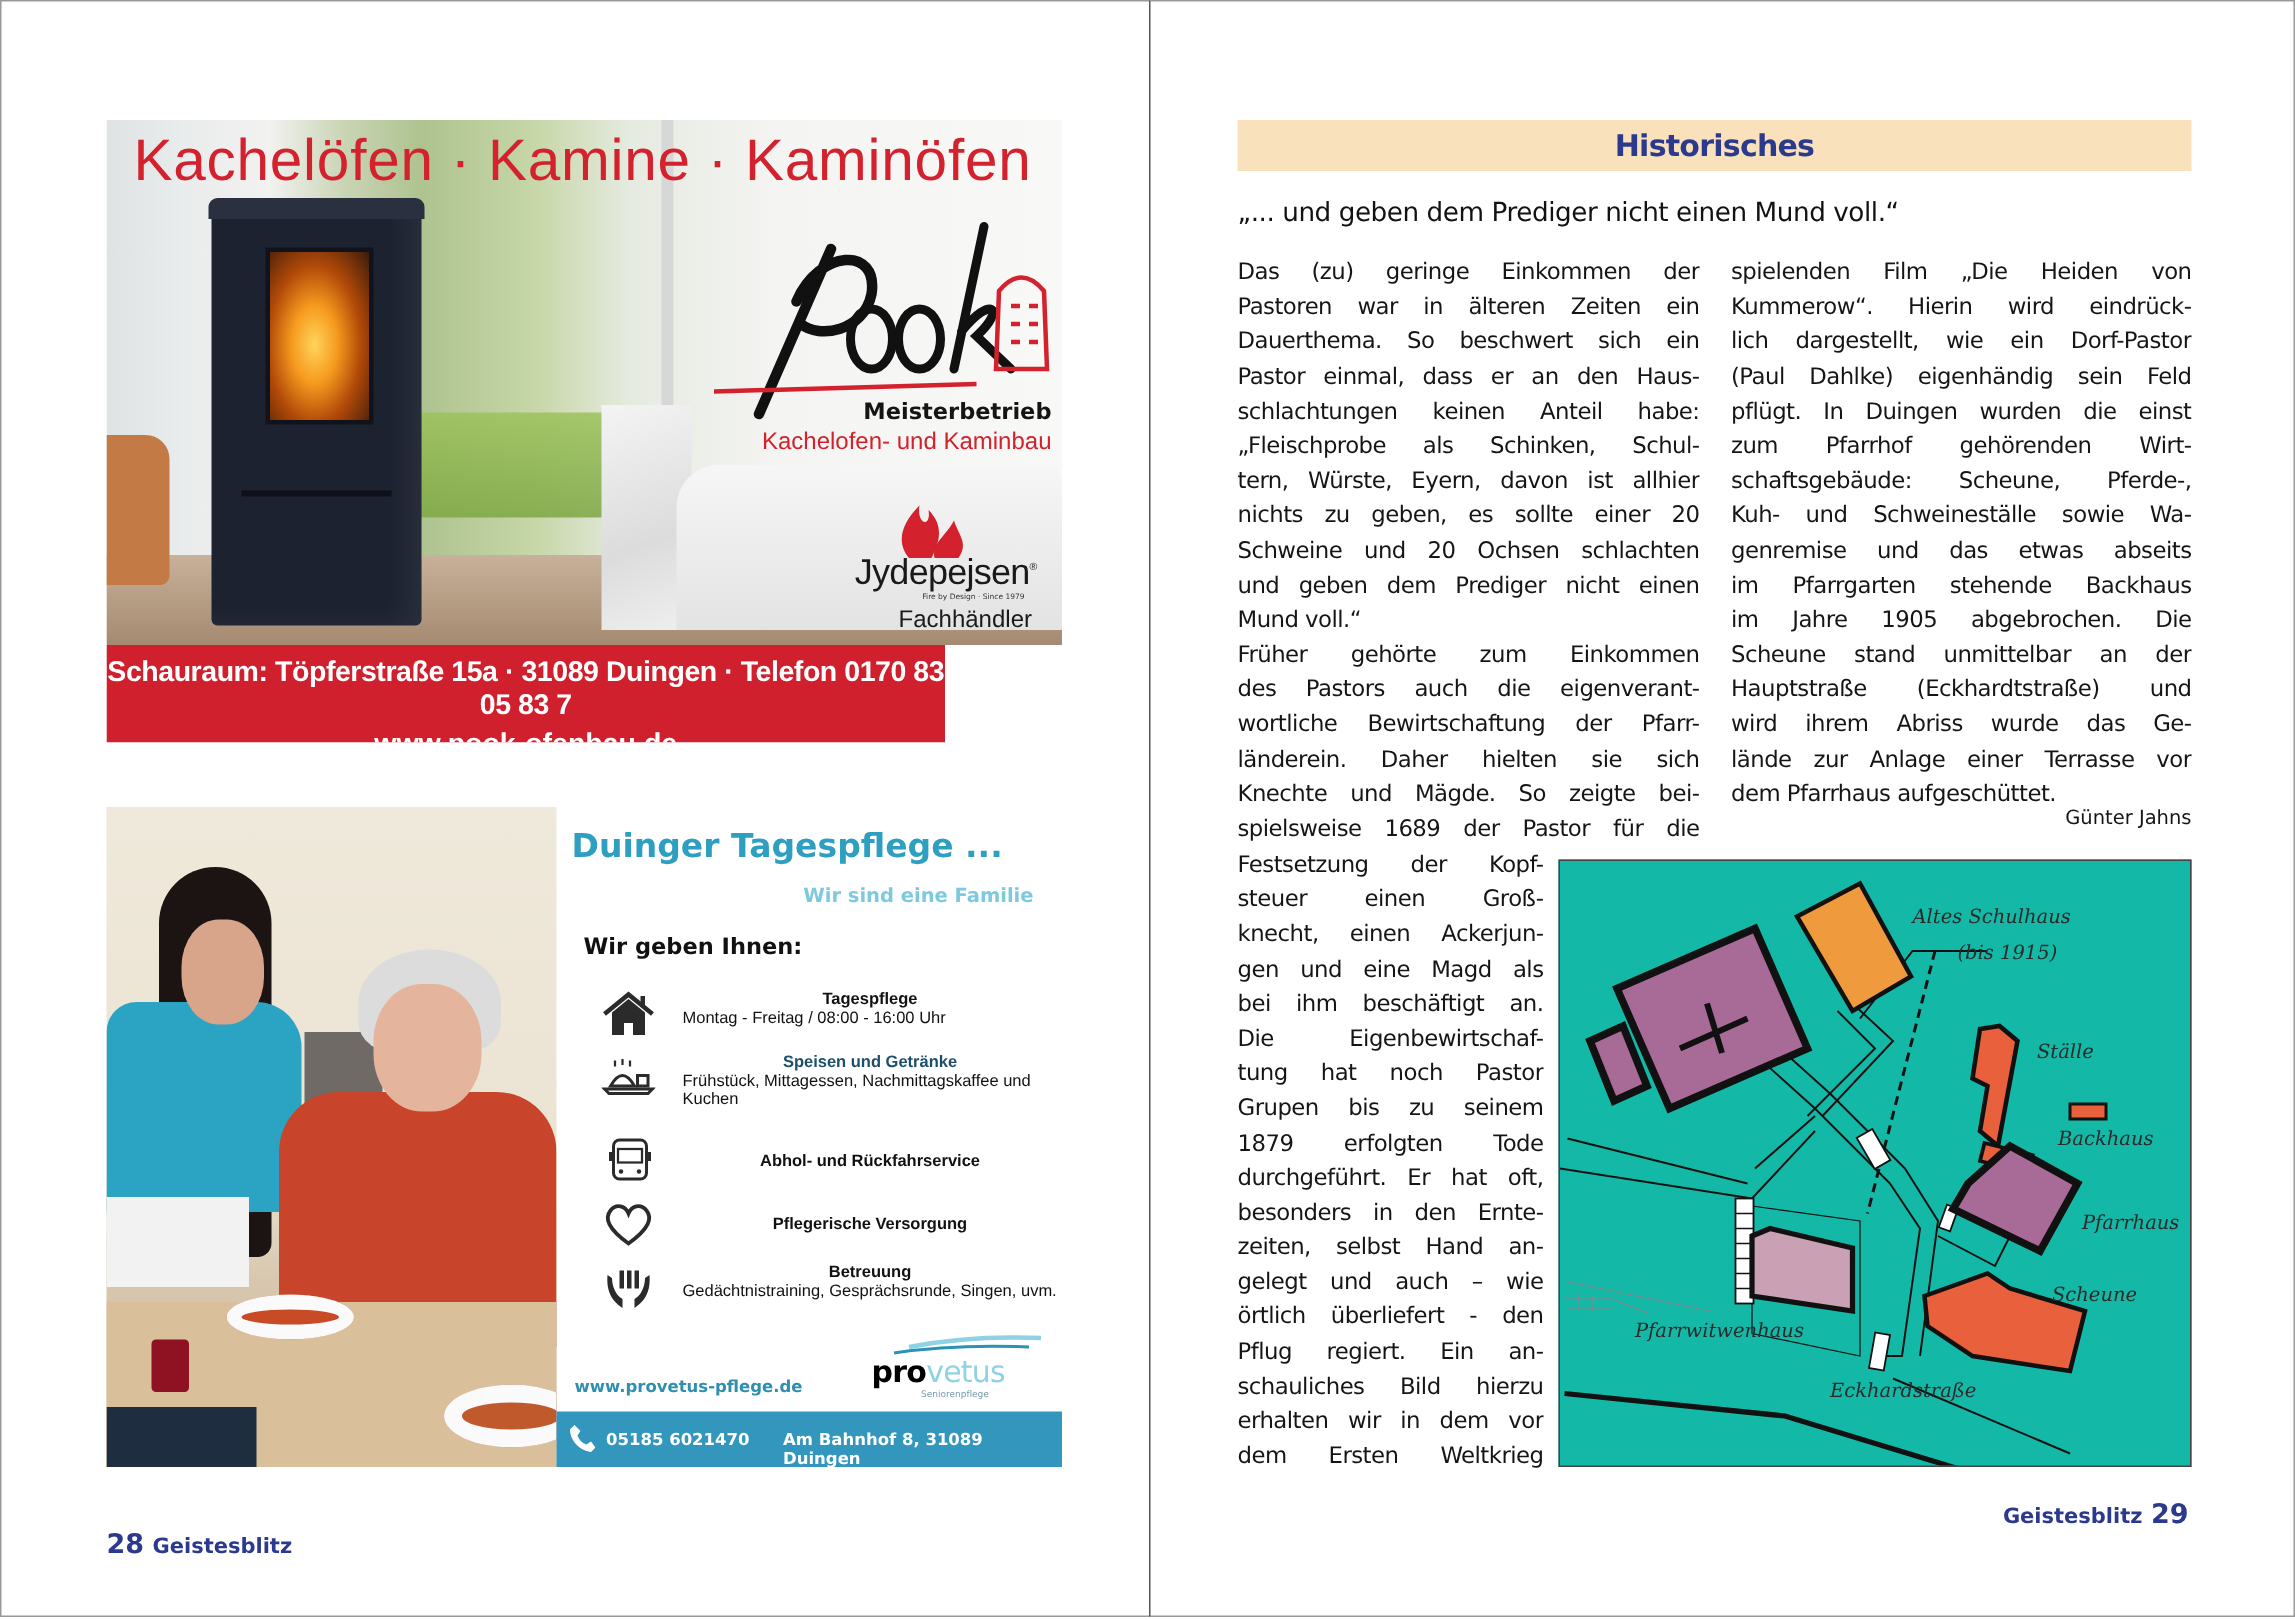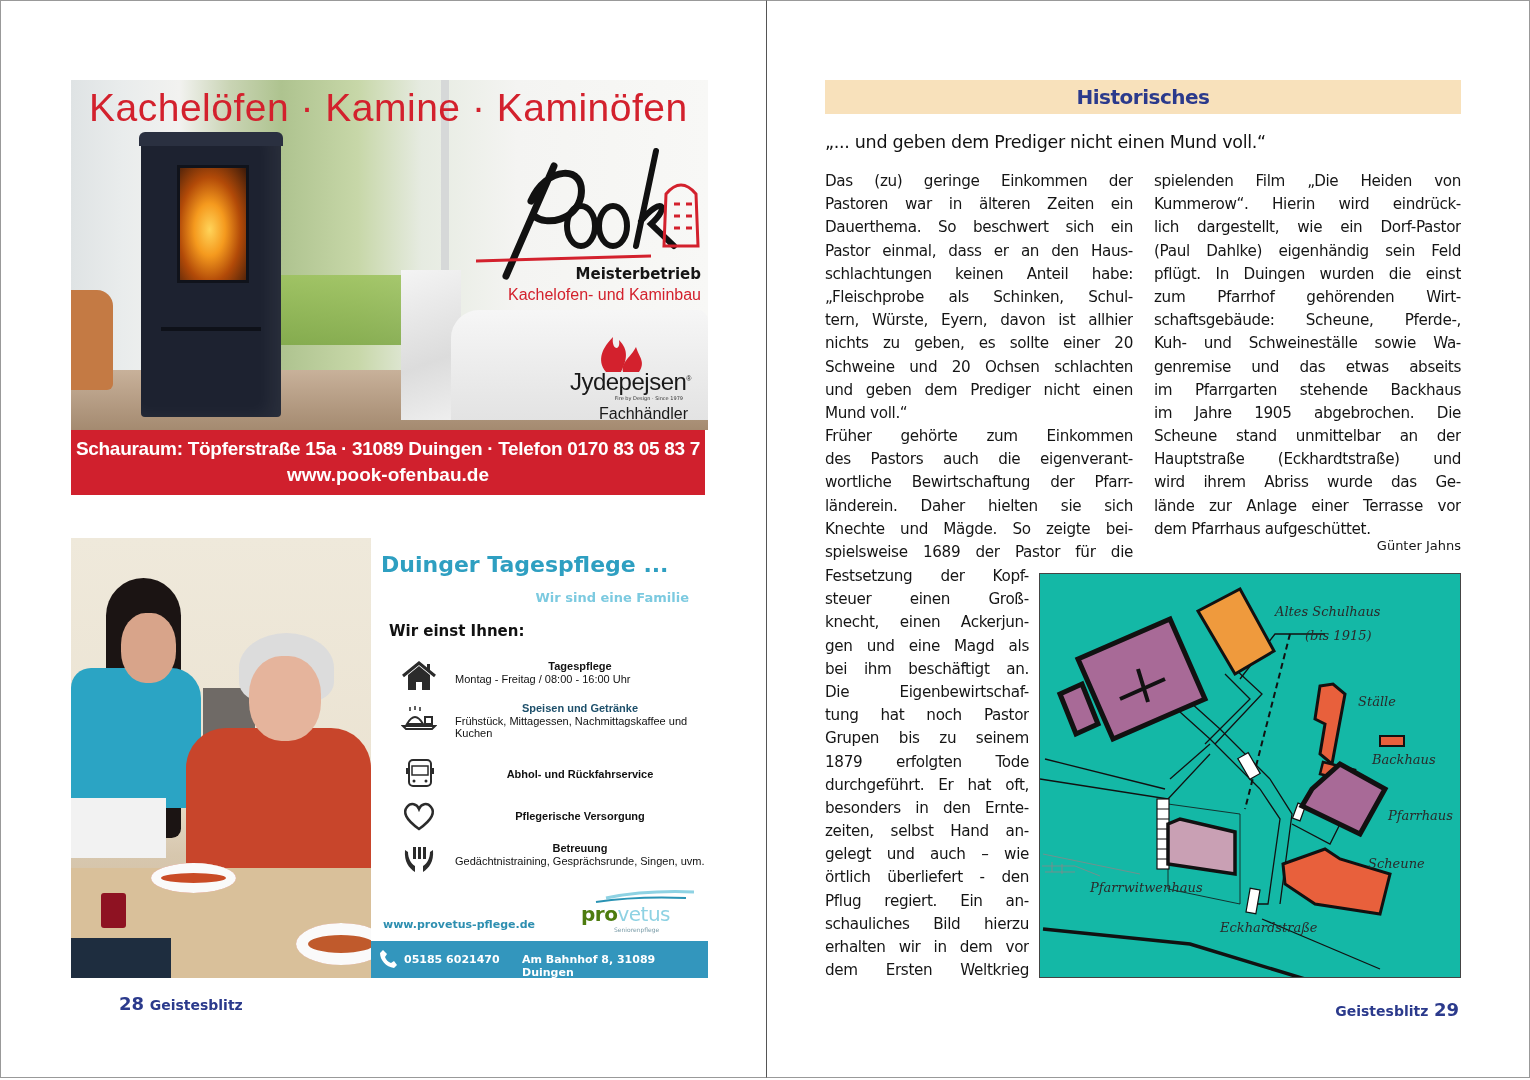--- a/index.html
+++ b/index.html
@@ -28,21 +28,21 @@
 
   .pook-tagline { position: absolute; left: 18px; top: 6px; width: 610px; font-family: "Liberation Sans", sans-serif; font-size: 39px; color: #d3212d; letter-spacing: 0.5px; white-space: nowrap; }
   .pook-logo { position: absolute; left: 405px; top: 66px; width: 230px; height: 150px; }
   .pook-meister { position: absolute; left: 380px; top: 185px; width: 250px; text-align: right; font-family: "DejaVu Sans", sans-serif; font-weight: bold; font-size: 15px; color: #151515; }
   .pook-kachel { position: absolute; left: 370px; top: 206px; width: 260px; text-align: right; font-family: "Liberation Sans", sans-serif; font-size: 16px; color: #d3212d; }
   .jyd-flame { position: absolute; left: 520px; top: 252px; width: 60px; height: 40px; }
   .jyd-name { position: absolute; left: 480px; top: 288px; width: 140px; text-align: right; font-family: "Liberation Sans", sans-serif; font-size: 24px; color: #1a1a1a; letter-spacing: -0.5px; }
   .jyd-sub { position: absolute; left: 480px; top: 315px; width: 132px; text-align: right; font-size: 5px; color: #333; }
   .jyd-fach { position: absolute; left: 480px; top: 325px; width: 137px; text-align: right; font-family: "Liberation Sans", sans-serif; font-size: 16px; color: #1a1a1a; }
 
-  .pook-band { position: absolute; left: 0; top: 350px; width: 634px; height: 65px; background: #d0202d; color: #fff; text-align: center; font-family: "Liberation Sans", sans-serif; font-weight: bold; }
+  .pook-band { position: absolute; left: 0; top: 350px; width: 559px; height: 65px; background: #d0202d; color: #fff; text-align: center; font-family: "Liberation Sans", sans-serif; font-weight: bold; }
   .pook-band .line1 { font-size: 19px; margin-top: 8px; letter-spacing: -0.3px; }
   .pook-band .line2 { font-size: 19px; margin-top: 4px; }
 
   
   .prov-ad { position: absolute; left: 70px; top: 537px; width: 637px; height: 440px; }
   .prov-photo { position: absolute; left: 0; top: 0; width: 300px; height: 440px; overflow: hidden;
     background: linear-gradient(180deg, #efe9db 0%, #ebe3d2 55%, #d7c7ae 72%, #cdb89a 100%); }
   .ph-woman-hair { position: absolute; left: 35px; top: 40px; width: 75px; height: 260px; background: #1b1413; border-radius: 40px 40px 10px 10px; }
   .ph-woman-face { position: absolute; left: 50px; top: 75px; width: 55px; height: 70px; background: #d8a48a; border-radius: 45%; }
   .ph-woman-shirt { position: absolute; left: 0; top: 130px; width: 130px; height: 140px; background: #2ba4c4; border-radius: 20px 30px 0 0; }
@@ -63,29 +63,29 @@
 
   .svc { position: absolute; left: 330px; width: 300px; }
   .svc-icon { position: absolute; left: 0; top: 0; width: 36px; height: 32px; }
   .svc-text { position: absolute; left: 54px; top: 0; width: 250px; font-family: "Liberation Sans", sans-serif; font-size: 11px; line-height: 12.5px; color: #111; }
   .svc-title { font-weight: bold; text-align: center; }
   .svc-title.blue { color: #1d4f6a; }
 
   .prov-url { position: absolute; left: 312px; top: 380px; font-family: "DejaVu Sans", sans-serif; font-weight: bold; font-size: 11px; color: #2e8fb0; text-align: right; }
   .prov-logo { position: absolute; left: 505px; top: 350px; width: 120px; height: 48px; }
   .prov-logo-word { position: absolute; left: 5px; top: 14px; font-family: "DejaVu Sans", sans-serif; font-size: 20px; font-weight: bold; letter-spacing: -0.5px; }
-  .prov-logo-word .pro { color: #4d7c0f; }
+  .prov-logo-word .pro { color: #000000; }
   .prov-logo-word .vetus { color: #8ed2e3; font-weight: normal; }
   .prov-logo-tag { position: absolute; left: 38px; top: 38px; font-size: 6px; color: #7b9ca8; }
   .prov-band { position: absolute; left: 300px; top: 403px; width: 337px; height: 37px; background: #3396bd; color: #fff; font-family: "DejaVu Sans", sans-serif; font-weight: bold; font-size: 11px; }
   .prov-band .phone-icon { position: absolute; left: 8px; top: 8px; width: 18px; height: 20px; }
   .prov-band .phone { position: absolute; left: 33px; top: 12px; }
   .prov-band .addr { position: absolute; left: 151px; top: 12px; }
 
-  .folio-left { position: absolute; left: 70px; top: 992px; font-family: "DejaVu Sans", sans-serif; font-weight: bold; color: #2b3a8c; white-space: nowrap; margin-left: 48px; }
+  .folio-left { position: absolute; left: 70px; top: 1018px; font-family: "DejaVu Sans", sans-serif; font-weight: bold; color: #2b3a8c; white-space: nowrap; }
   .folio-left .num, .folio-right .num { font-size: 18px; }
   .folio-left .name, .folio-right .name { font-size: 14px; }
   .folio-right { position: absolute; right: 70px; top: 998px; font-family: "DejaVu Sans", sans-serif; font-weight: bold; color: #2b3a8c; white-space: nowrap; }
 
   
   .section-bar { position: absolute; left: 58px; top: 79px; width: 636px; height: 34px; background: #f8e1bb; text-align: center; }
   .section-bar span { display: inline-block; margin-top: 5px; font-family: "DejaVu Sans", sans-serif; font-weight: bold; font-size: 20px; color: #2b3a8c; letter-spacing: -0.5px; }
   .article-title { position: absolute; left: 58px; top: 131px; font-family: "DejaVu Sans", sans-serif; font-weight: normal; font-size: 17.5px; color: #121212; letter-spacing: -0.3px; white-space: nowrap; }
 
   .col { position: absolute; font-family: "DejaVu Sans", sans-serif; font-size: 15.2px; line-height: 23.2px; color: #151515; text-align: justify; letter-spacing: -0.35px; }
@@ -165,21 +165,21 @@
       <div class="ph-elder-face"></div>
       <div class="ph-table"></div>
       <div class="ph-plate1"></div>
       <div class="ph-plate2"></div>
       <div class="ph-juice"></div>
       <div class="ph-napkin"></div>
     </div>
 
     <div class="prov-title">Duinger Tagespflege ...</div>
     <div class="prov-sub">Wir sind eine Familie</div>
-    <div class="prov-offer">Wir einst Ihnen:</div>
+    <div class="prov-offer">Wir geben Ihnen:</div>
 
     <div class="svc" style="top:122px;">
       <svg class="svc-icon" viewBox="0 0 36 32">
         <path d="M2 16 L18 3 L34 16" stroke="#2b2b2b" stroke-width="3" fill="none"></path>
         <path d="M7 15 L18 6 L29 15 L29 30 L21 30 L21 22 L15 22 L15 30 L7 30 Z" fill="#2b2b2b"></path>
         <rect x="26" y="4" width="3" height="7" fill="#2b2b2b"></rect>
       </svg>
       <div class="svc-text">
         <div class="svc-title">Tagespflege</div>
         <div>Montag - Freitag / 08:00 - 16:00 Uhr</div>

